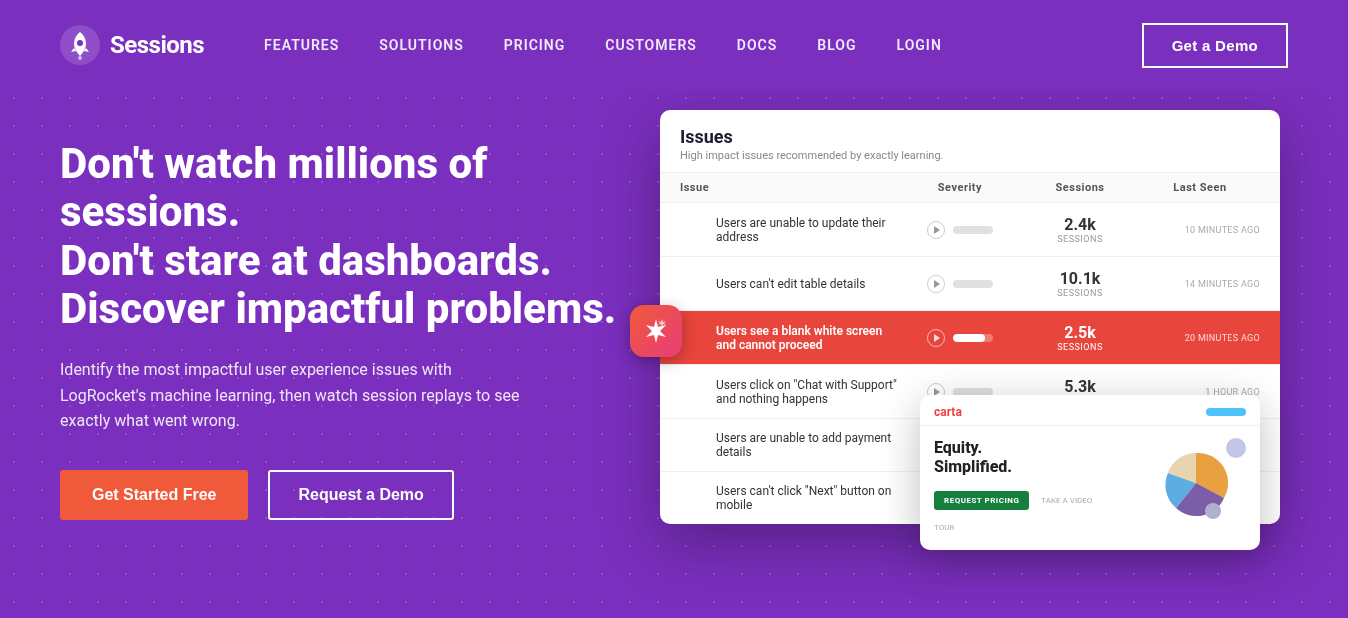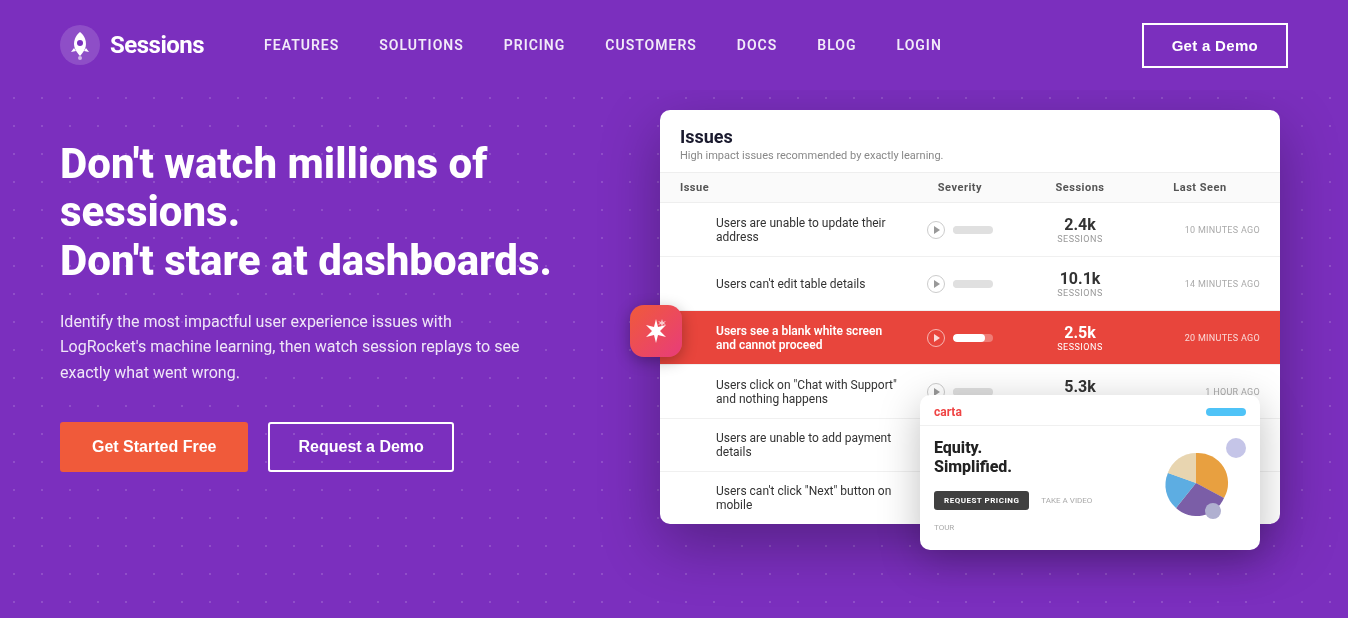--- a/index.html
+++ b/index.html
@@ -380,21 +380,21 @@
 
     .carta-headline {
       font-size: 16px;
       font-weight: 800;
       color: #222;
       line-height: 1.2;
       margin-bottom: 12px;
     }
 
     .carta-btn {
-      background: #404040;
+      background: #15803d;
       color: white;
       font-size: 8px;
       font-weight: 700;
       padding: 5px 10px;
       border-radius: 3px;
       display: inline-block;
       text-transform: uppercase;
       letter-spacing: 0.5px;
       margin-bottom: 5px;
     }
@@ -470,20 +470,21 @@
   <button class="nav-cta">Get a Demo</button>
 </nav>
 
 <section class="hero">
 
   <div class="hero-left">
     <h1 class="hero-headline">
       <span>Don't watch millions of</span><br>
       <span>sessions.</span><br>
       <span>Don't stare at dashboards.</span><br>
+      <span>Discover impactful problems.</span>
     </h1>
     <p class="hero-sub">Identify the most impactful user experience issues with LogRocket's machine learning, then watch session replays to see exactly what went wrong.</p>
     <div class="hero-buttons">
       <button class="btn-primary">Get Started Free</button>
       <button class="btn-secondary">Request a Demo</button>
     </div>
   </div>
 
   <div class="hero-right">
 

